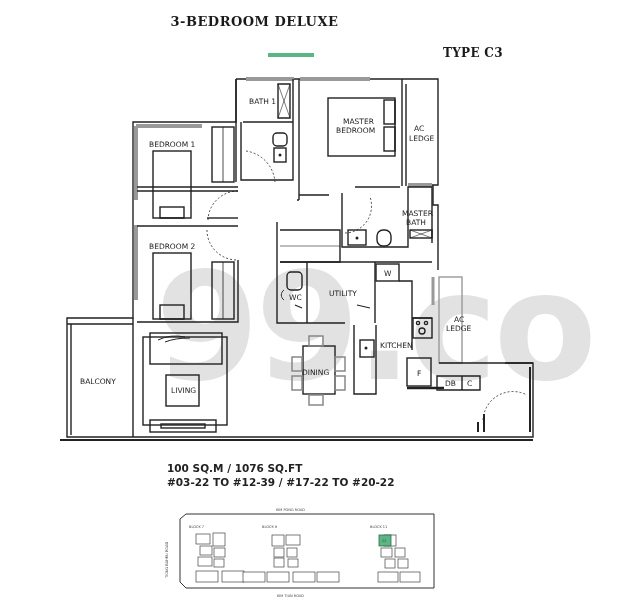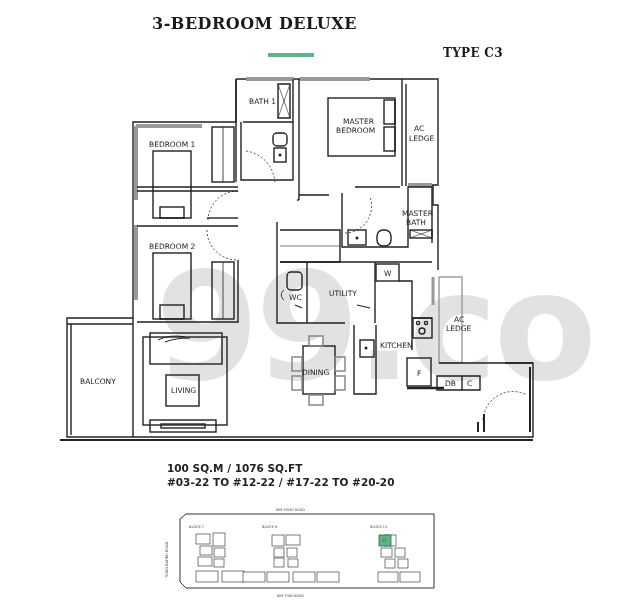--- a/index.html
+++ b/index.html
@@ -1,17 +1,17 @@
 <!DOCTYPE html>
 <html><head>
 <meta charset="utf-8">
 <style>
   html, body { margin: 0; padding: 0; background: #ffffff; }
   body { width: 625px; height: 600px; position: relative; overflow: hidden; font-family: "DejaVu Sans", sans-serif; }
-  .title { position: absolute; left: 0; width: 521px; top: 14px; text-align: center; font-family: "DejaVu Serif", serif; font-weight: bold; font-size: 16px; letter-spacing: 0.5px; color: #1a1a1a; }
+  .title { position: absolute; left: 0; width: 521px; top: 14px; text-align: center; font-family: "DejaVu Serif", serif; font-weight: bold; font-size: 13px; letter-spacing: 0.5px; color: #1a1a1a; }
   .title span { display: inline-block; transform: translateX(-6px); }
   .accent-bar { position: absolute; left: 268px; top: 53px; width: 46px; height: 4px; background: #5cb585; }
   .type-label { position: absolute; left: 443px; top: 46px; font-family: "DejaVu Serif", serif; font-weight: bold; font-size: 12px; color: #1a1a1a; letter-spacing: 0.3px; }
   .plan { position: absolute; left: 0; top: 0; }
   .info { position: absolute; left: 167px; top: 461px; font-size: 10.5px; font-weight: bold; color: #222; line-height: 14px; font-family: "DejaVu Sans", sans-serif; }
   .watermark { position: absolute; left: 155px; top: 240px; font-family: "DejaVu Sans", sans-serif; font-size: 150px; font-weight: bold; color: rgba(150,150,150,0.28); letter-spacing: -4px; pointer-events: none; }
   .room-label { font-family: "DejaVu Sans", sans-serif; font-size: 7.5px; fill: #222; }
   .site { position: absolute; left: 0; top: 0; }
   .tiny { font-family: "DejaVu Sans", sans-serif; font-size: 3.5px; fill: #444; }
 </style>
@@ -155,21 +155,21 @@
   <text class="room-label" x="302" y="375">DINING</text>
   <text class="room-label" x="171" y="393">LIVING</text>
   <text class="room-label" x="80" y="384">BALCONY</text>
   <text class="room-label" x="417" y="376">F</text>
   <text class="room-label" x="445" y="386">DB</text>
   <text class="room-label" x="467" y="386">C</text>
 </svg>
 
 <div class="info">
   <div>100 SQ.M / 1076 SQ.FT</div>
-  <div>#03-22 TO #12-22 / #17-22 TO #20-20</div>
+  <div>#03-22 TO #12-39 / #17-22 TO #20-22</div>
 </div>
 
 <svg class="site" width="625" height="600" viewBox="0 0 625 600" xmlns="http://www.w3.org/2000/svg">
   <text class="tiny" x="276" y="511">KIM PONG ROAD</text>
   <text class="tiny" x="277" y="597">KIM TIAN ROAD</text>
   <text class="tiny" transform="translate(168,578) rotate(-90)">TIONG BAHRU ROAD</text>
   <path d="M180 519 L186 514 L434 514 L434 588 L186 588 L180 582 Z" fill="none" stroke="#333" stroke-width="1"></path>
   <text class="tiny" x="189" y="528">BLOCK 7</text>
   <text class="tiny" x="262" y="528">BLOCK 9</text>
   <text class="tiny" x="370" y="528">BLOCK 11</text>

